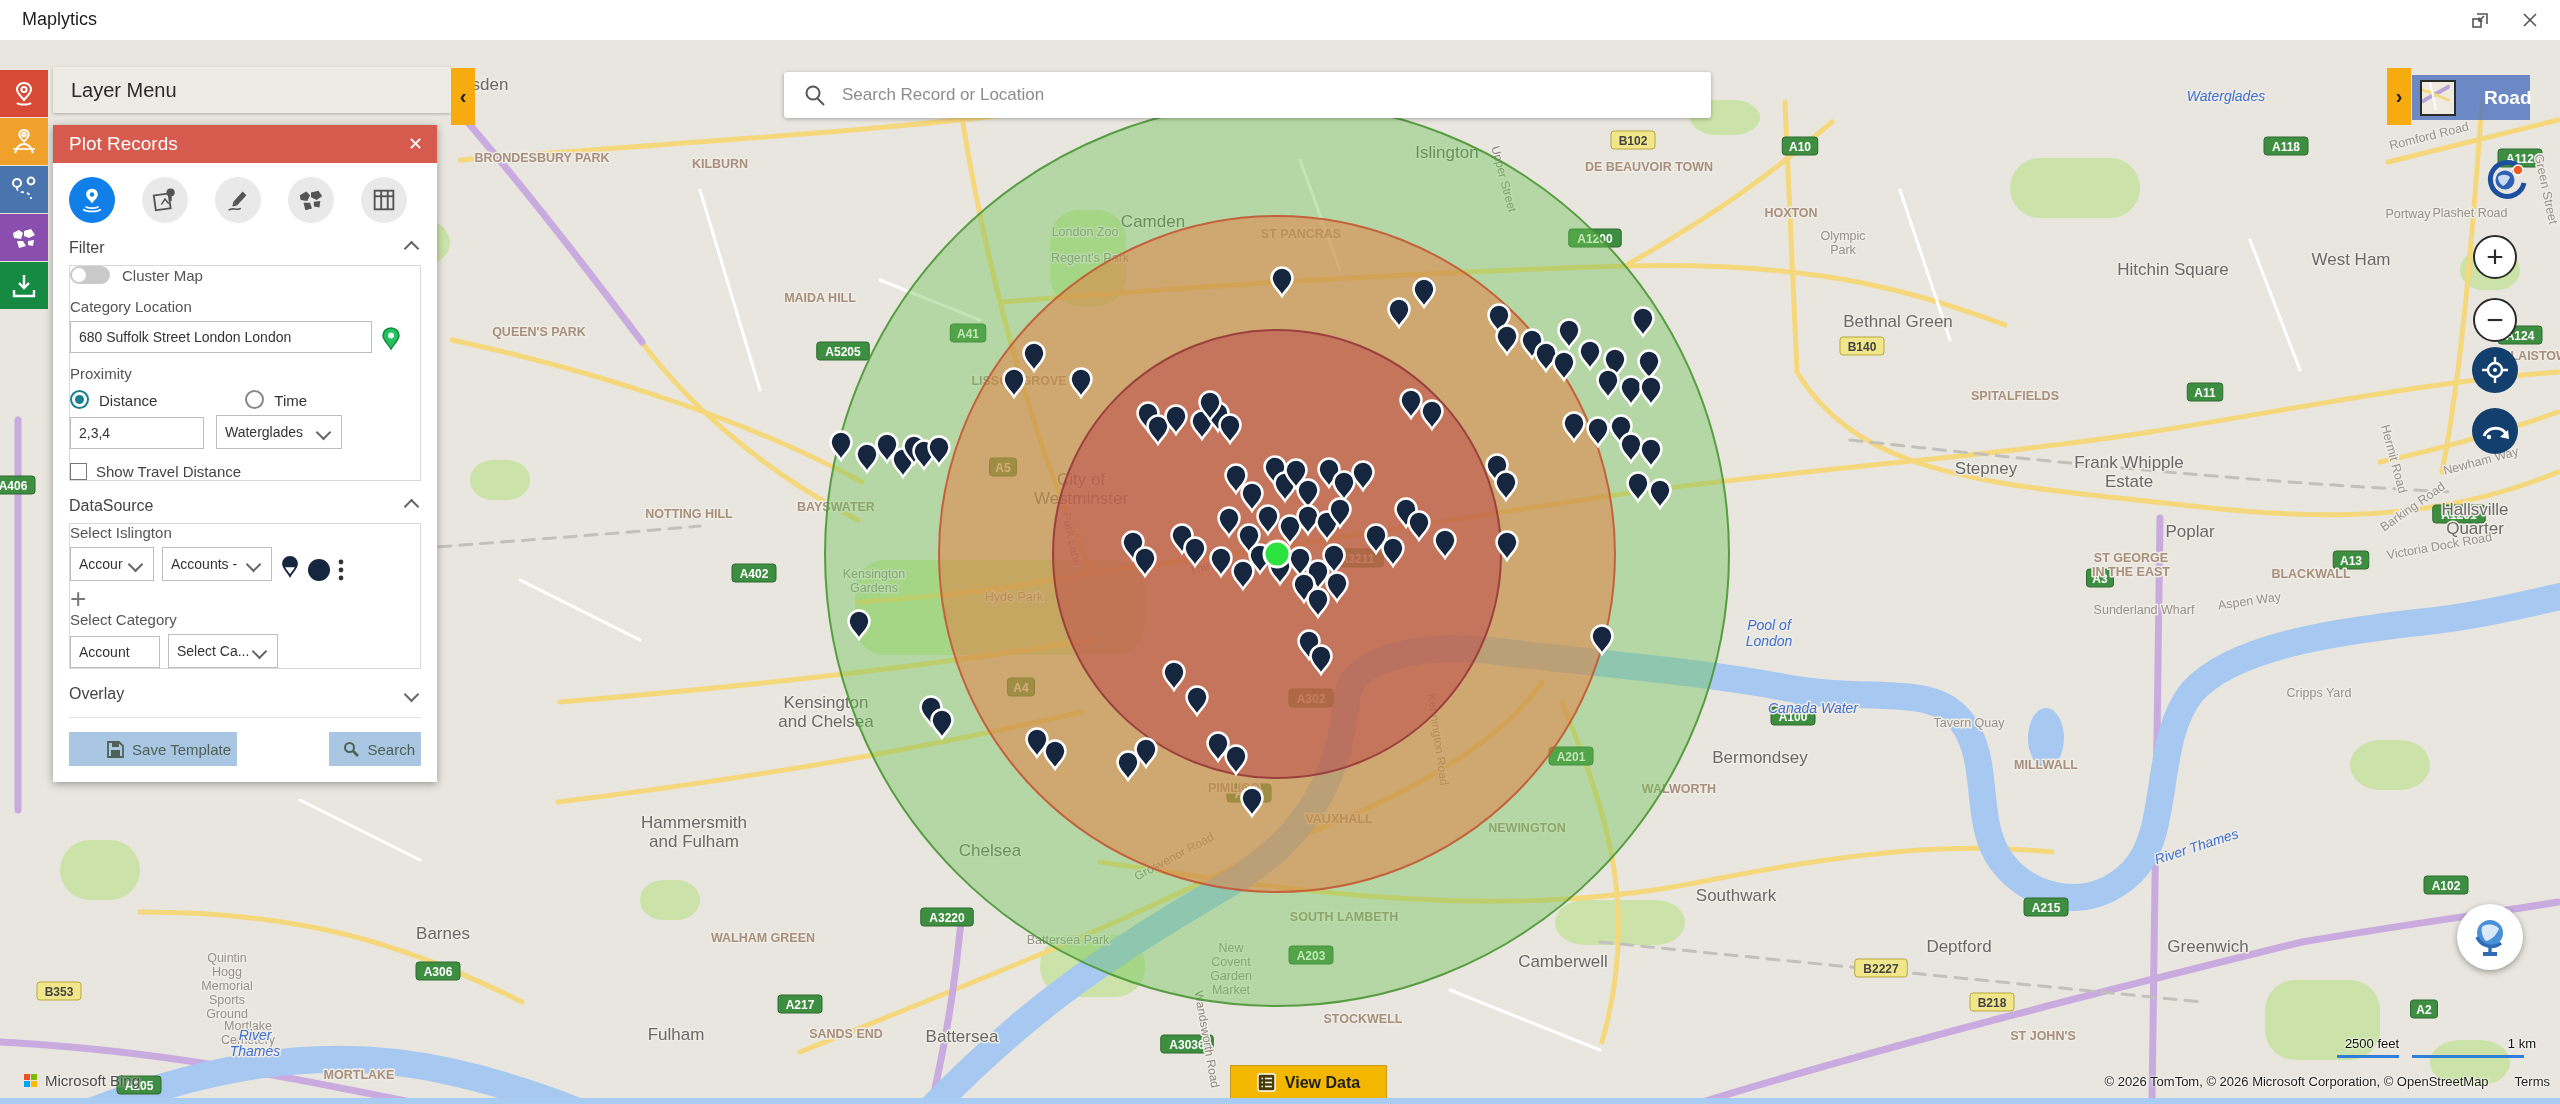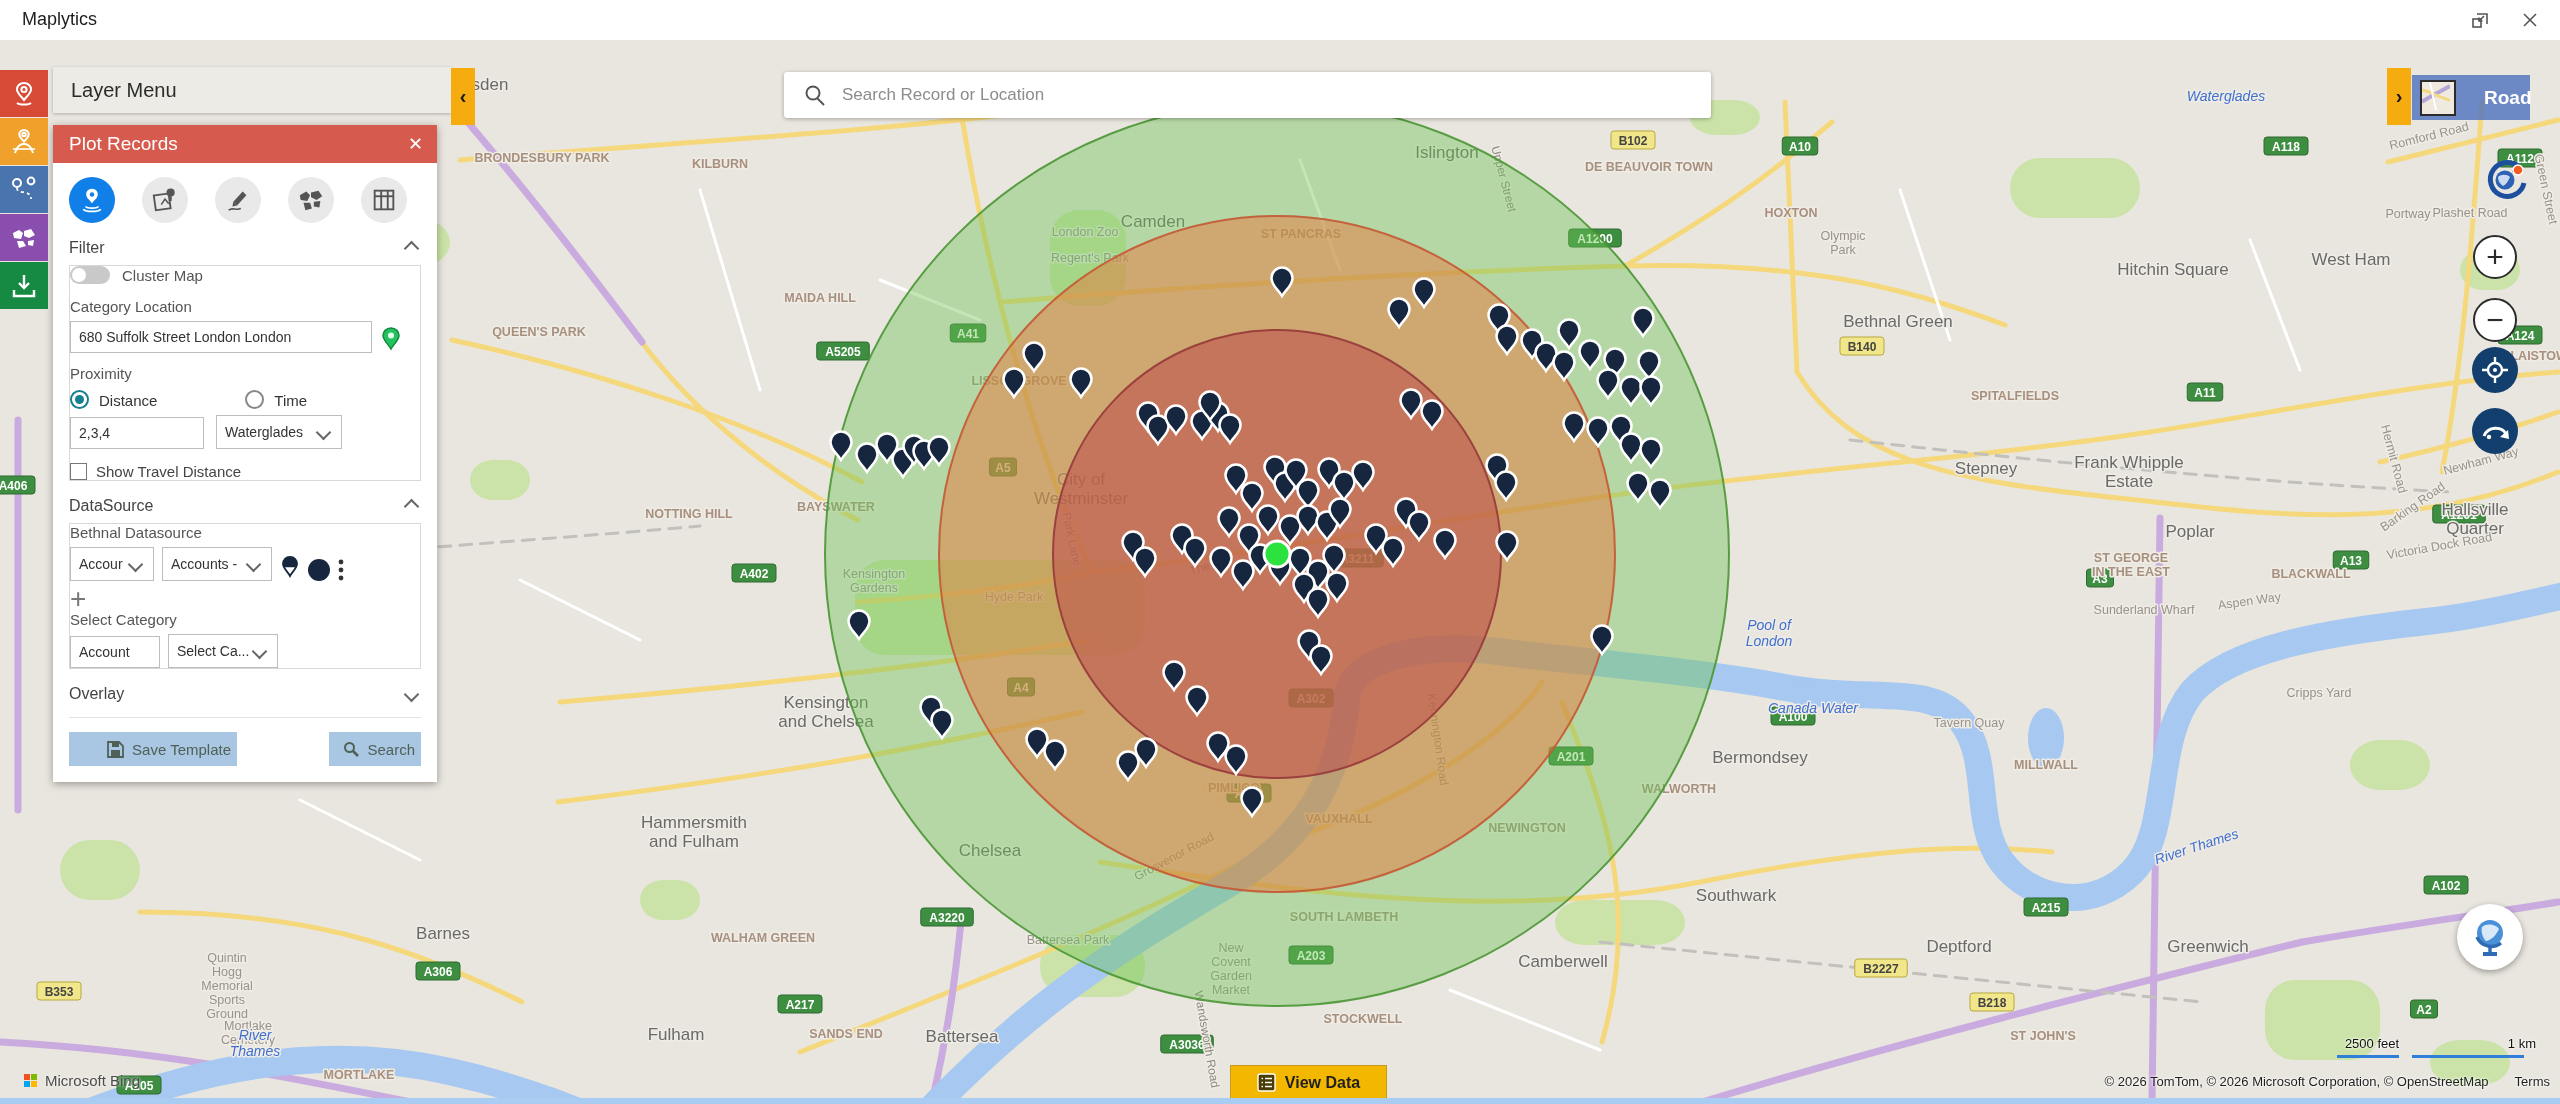--- a/index.html
+++ b/index.html
@@ -780,21 +780,21 @@
         <span class="flabel" style="color:#444;">Show Travel Distance</span>
       </div>
     </div>
 
     <div class="secrow">
       <span class="slabel">DataSource</span>
       <span class="chev up"></span>
     </div>
 
     <div class="gbox">
-      <div class="flabel">Bethnal Datasource</div>
+      <div class="flabel">Select Islington</div>
       <div class="inrow" style="gap:8px;">
         <div class="sel" style="width:66px;flex:none;">
           <span>Accour</span>
           <span class="chev down"></span>
         </div>
         <div class="sel" style="width:92px;flex:none;">
           <span>Accounts -</span>
           <span class="chev down"></span>
         </div>
         <svg width="20" height="25" viewBox="0 0 20 25">

